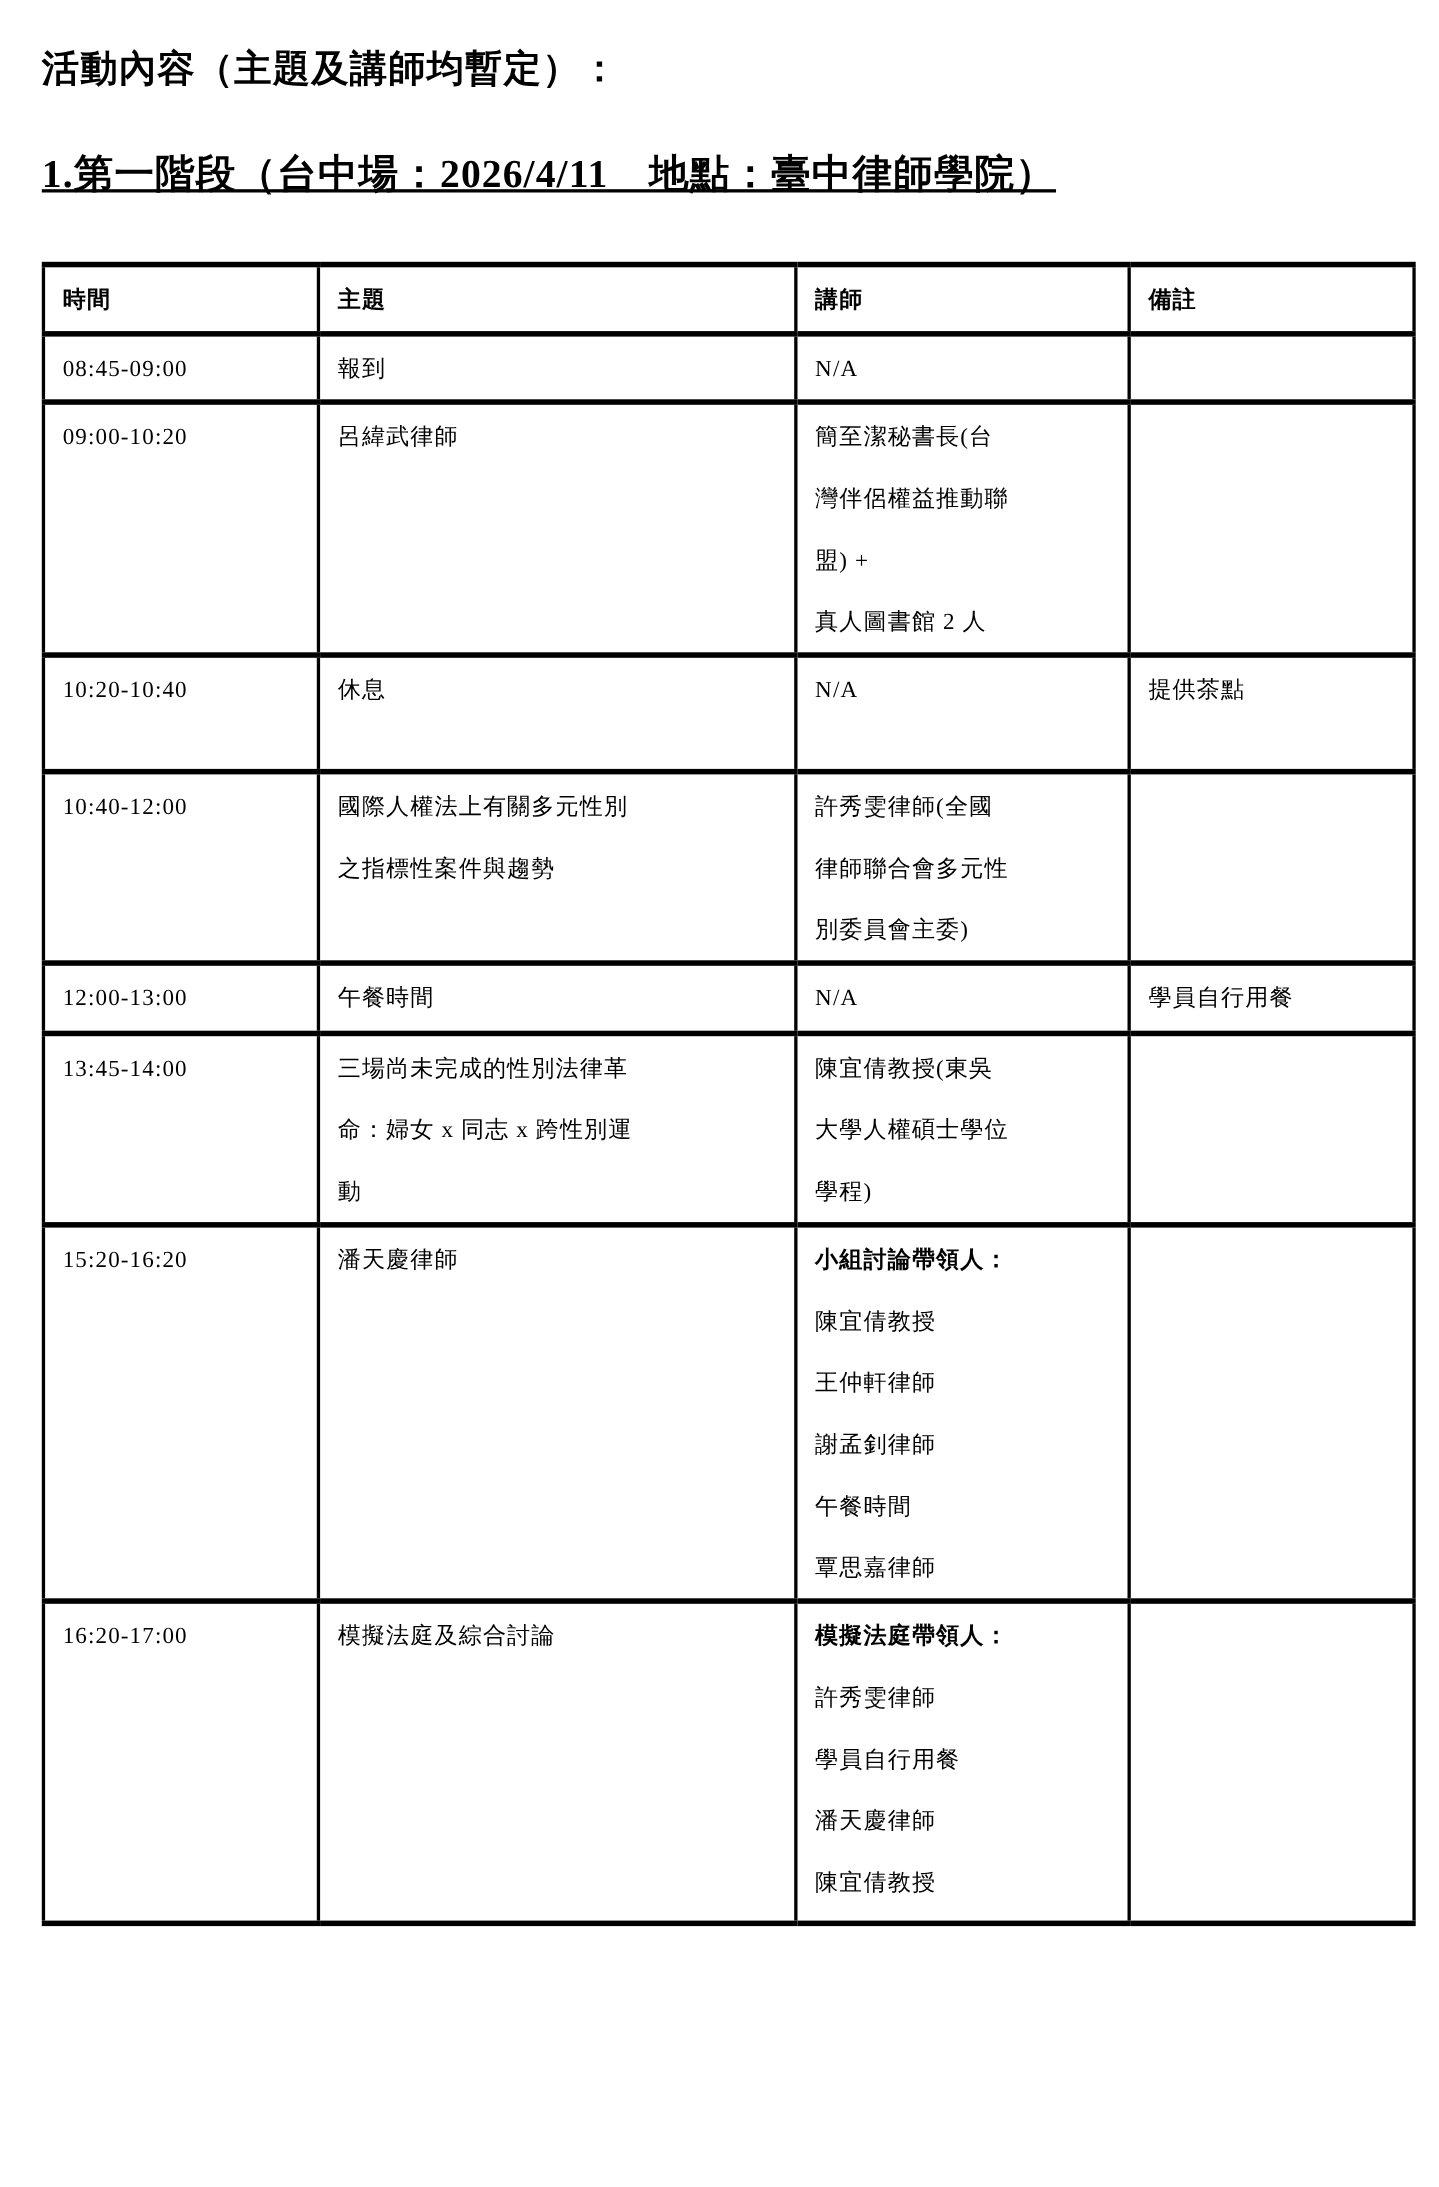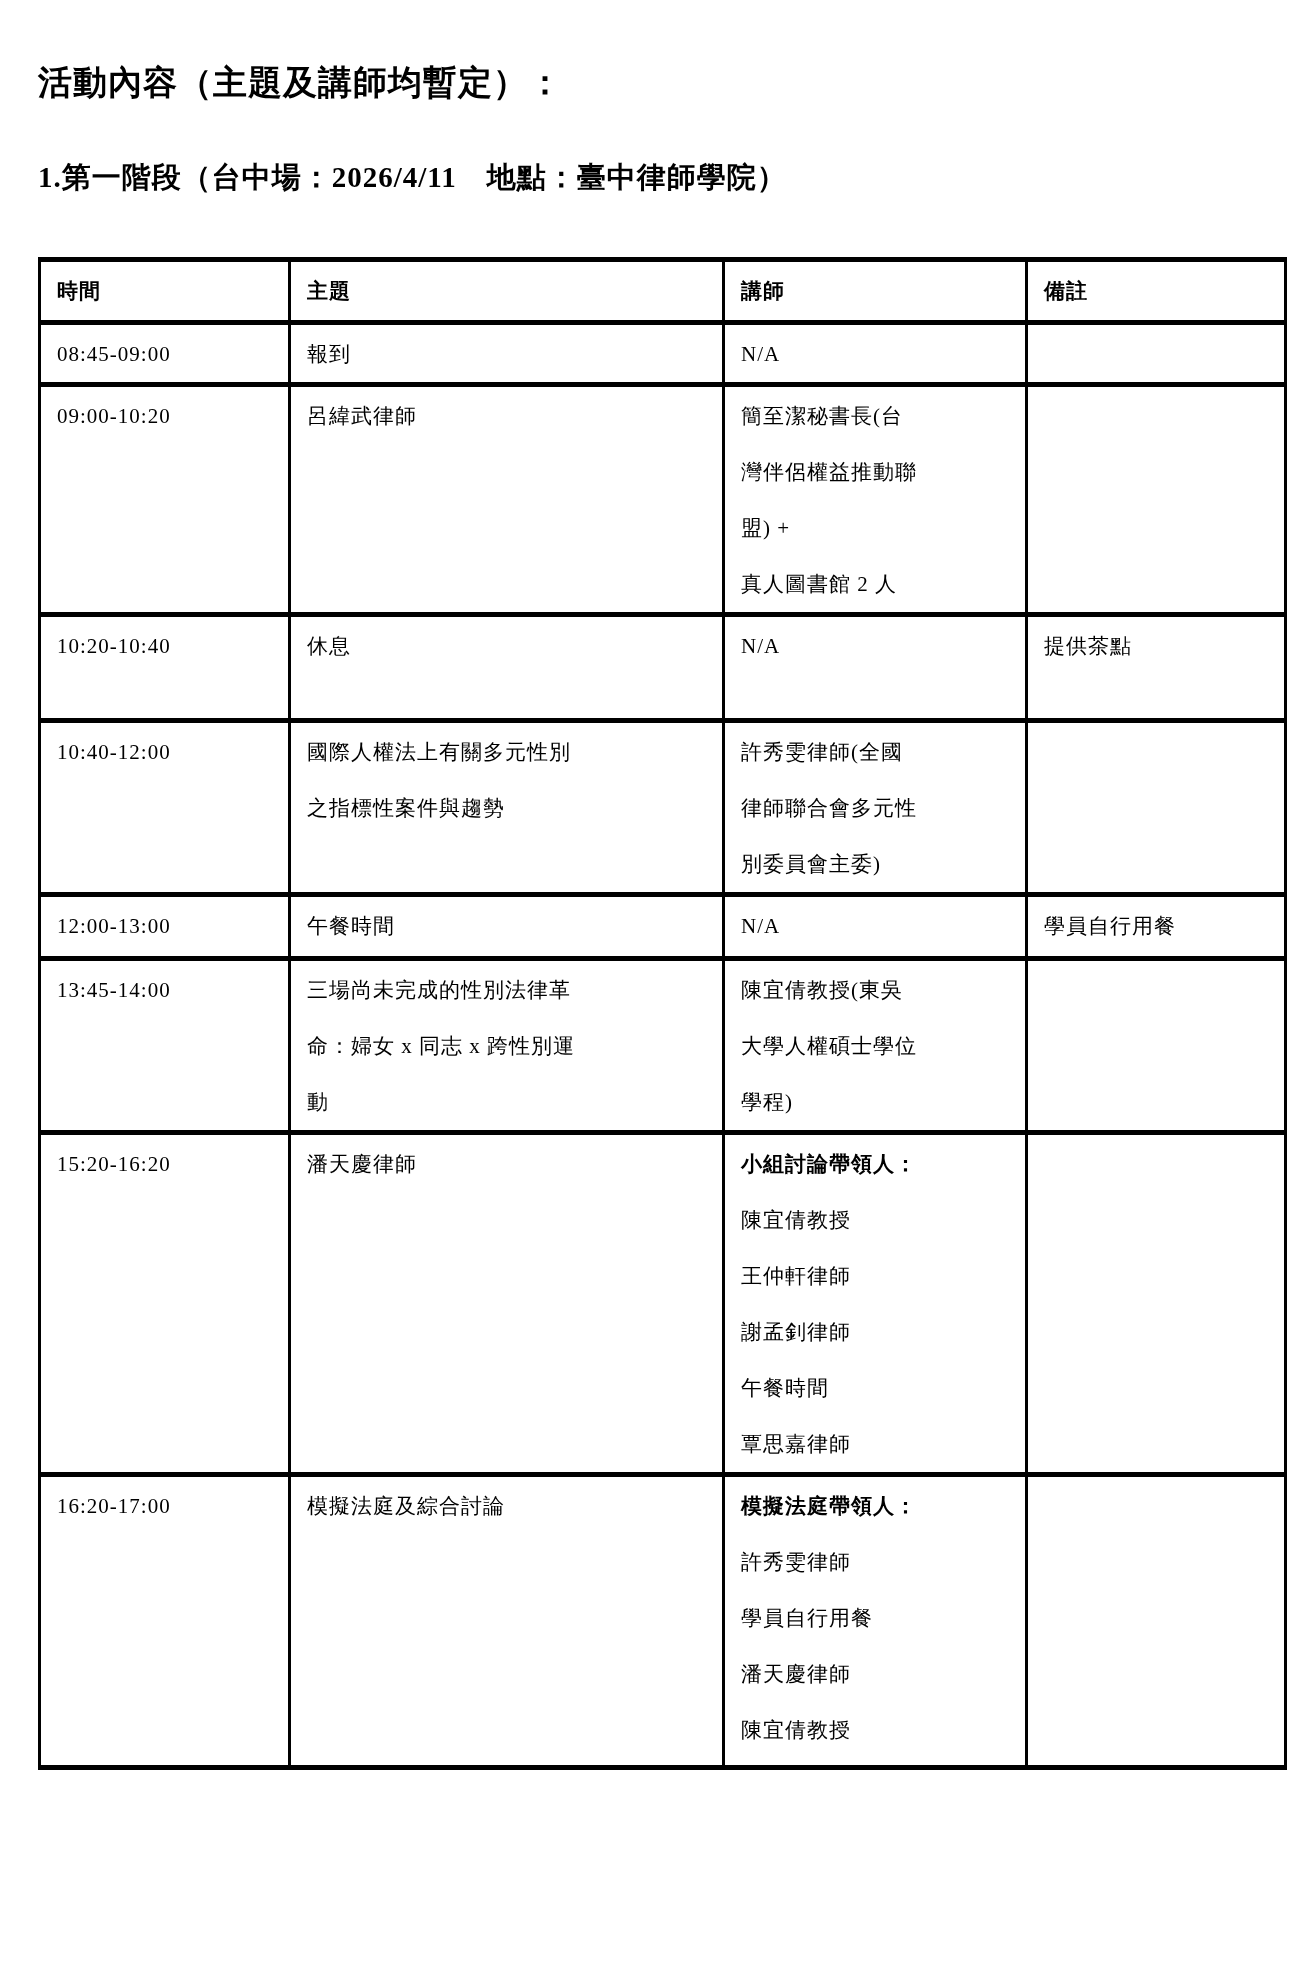--- a/index.html
+++ b/index.html
@@ -8,35 +8,36 @@
     background: #ffffff;
     color: #000000;
   }
   body {
     width: 1308px;
     height: 1988px;
     overflow: hidden;
     font-family: "Liberation Serif", "DejaVu Serif", serif;
   }
   .page {
-    padding: 61px 20px 0 38px;
+    padding: 42px 20px 0 38px;
   }
   .doc-title {
     font-size: 34px;
     font-weight: bold;
     line-height: 44px;
     letter-spacing: 1px;
     margin: 0;
   }
   .section-heading {
-    font-size: 29px;
+    font-size: 36px;
     font-weight: bold;
     line-height: 40px;
     letter-spacing: 1px;
     margin: 52px 0 0 0;
+    text-decoration: underline;
   }
   table.schedule {
     border-collapse: collapse;
     table-layout: fixed;
     margin-top: 60px;
     width: 1246px;
   }
   table.schedule th,
   table.schedule td {
     border: 3px solid #000000;

